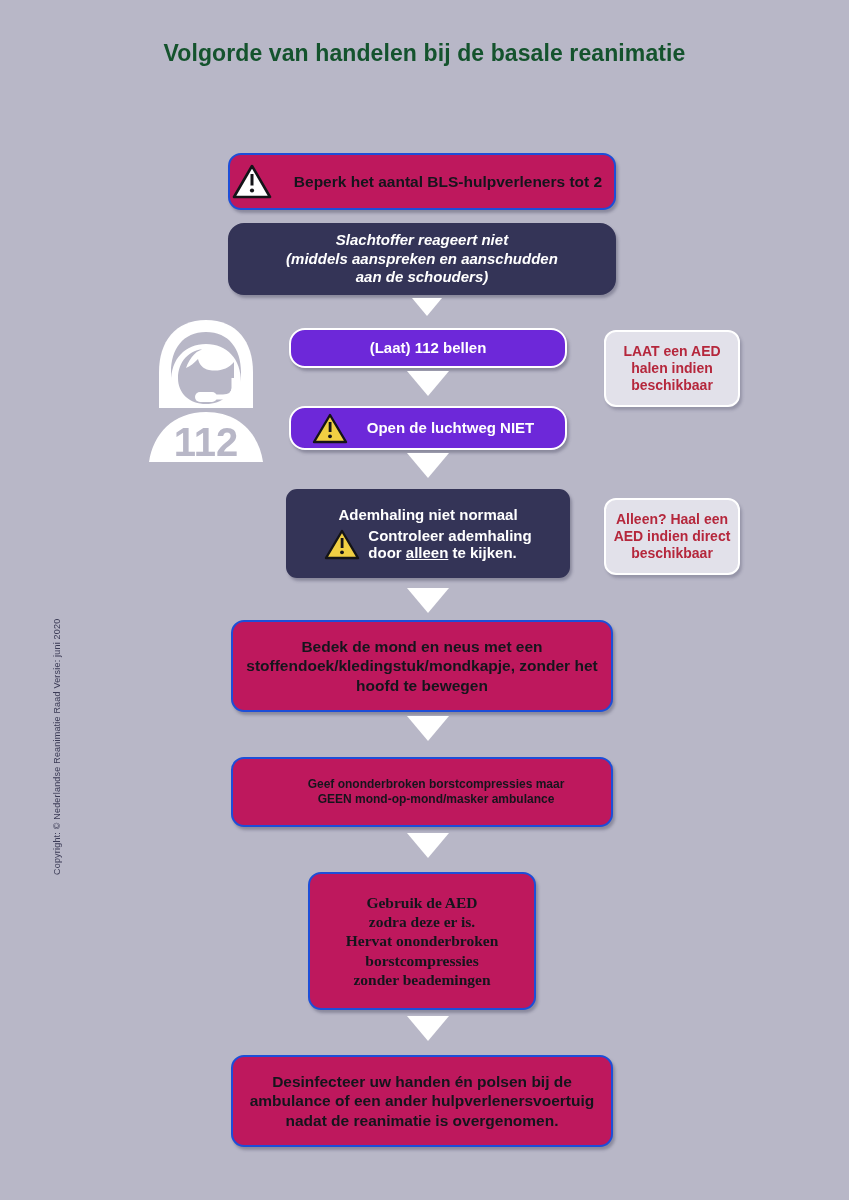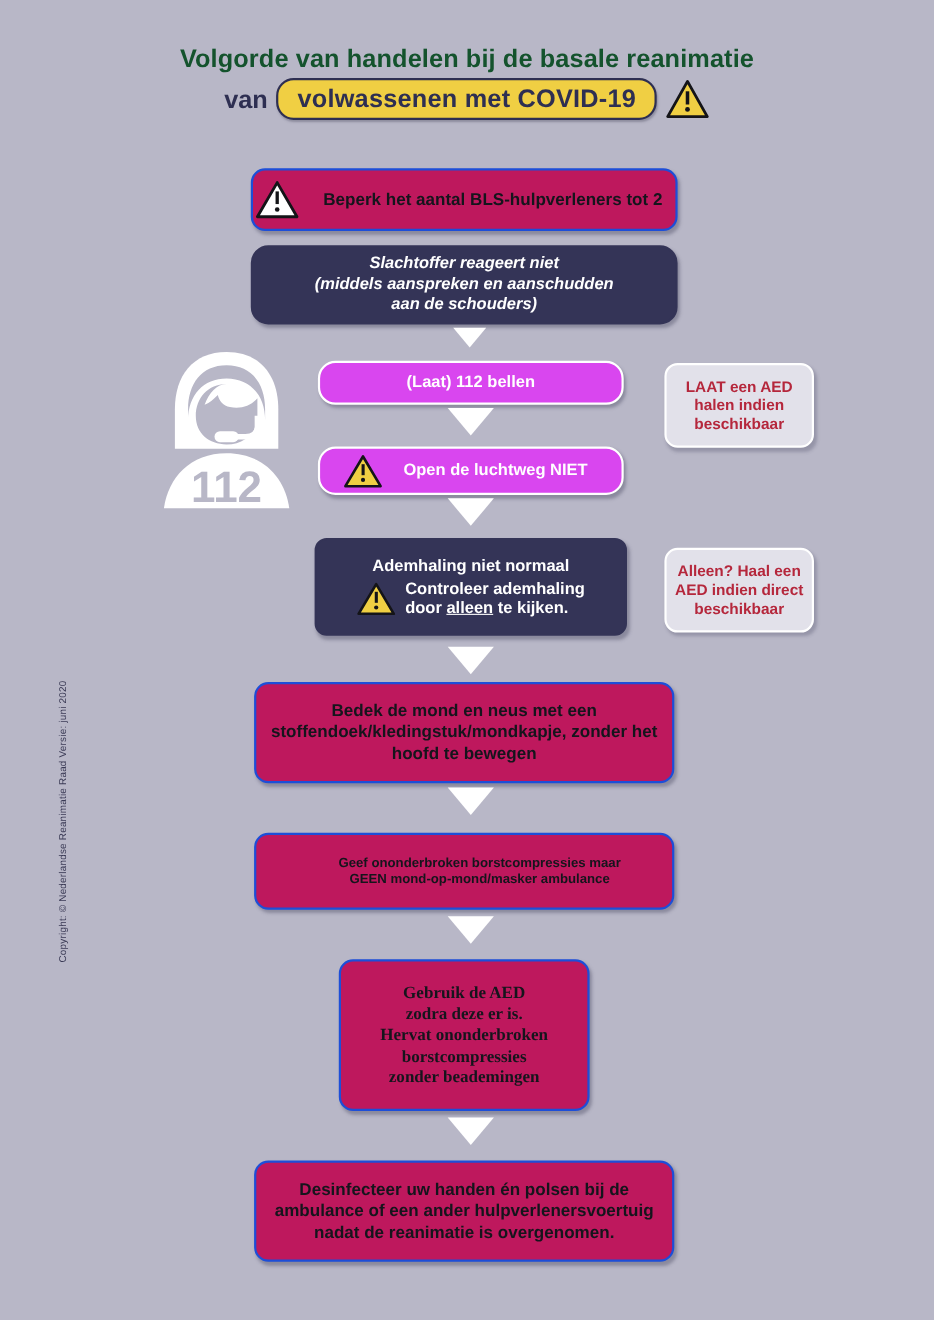--- a/index.html
+++ b/index.html
@@ -78,21 +78,21 @@
     background: #be185d;
     border: 2px solid #1d4ed8;
     color: #15151c;
   }
   .box-navy {
     background: #343457;
     border: 2px solid #343457;
     color: #ffffff;
   }
   .box-red {
-    background: #d946ef;
+    background: #6d28d9;
     border: 2px solid #ffffff;
     color: #ffffff;
     border-radius: 16px;
   }
   .box-note {
     background: #e2e1ea;
     border: 2px solid #ffffff;
     border-radius: 12px;
     color: #b5273c;
     font-weight: bold;
@@ -145,31 +145,20 @@
     transform-origin: 0 0;
     white-space: nowrap;
     margin-top: 0;
   }
 </style>
 </head>
 <body>
 
 <div id="title-block">
   <div class="title-line1">Volgorde van handelen bij de basale reanimatie</div>
-  <div class="title-line2">
-    <span class="title-van">van</span>
-    <span class="title-pill">volwassenen met COVID-19</span>
-    <span class="warn">
-      <svg width="40" height="36" viewBox="0 0 40 36">
-        <polygon points="20,2 38,34 2,34" fill="#f0cf43" stroke="#141418" stroke-width="2.6" stroke-linejoin="round"></polygon>
-        <rect x="18.4" y="11" width="3.2" height="12" fill="#141418"></rect>
-        <circle cx="20" cy="27.5" r="2.2" fill="#141418"></circle>
-      </svg>
-    </span>
-  </div>
 </div>
 
 <div id="icon-112">
   <svg width="122" height="152" viewBox="0 0 122 152">
 
     <path d="M61 4 C30 4 14 26 14 56 L14 92 L108 92 L108 56 C108 26 92 4 61 4 Z" fill="#ffffff"></path>
 
     <path d="M61 16 C38 16 26 33 26 56 L26 66 C26 43 40 28 61 28 C82 28 96 43 96 66 L96 56 C96 33 84 16 61 16 Z" fill="#b8b7c7"></path>
 
     <path d="M61 33 C44 33 33 46 33 62 C33 78 45 88 61 88 C77 88 89 78 89 62 L89 46

